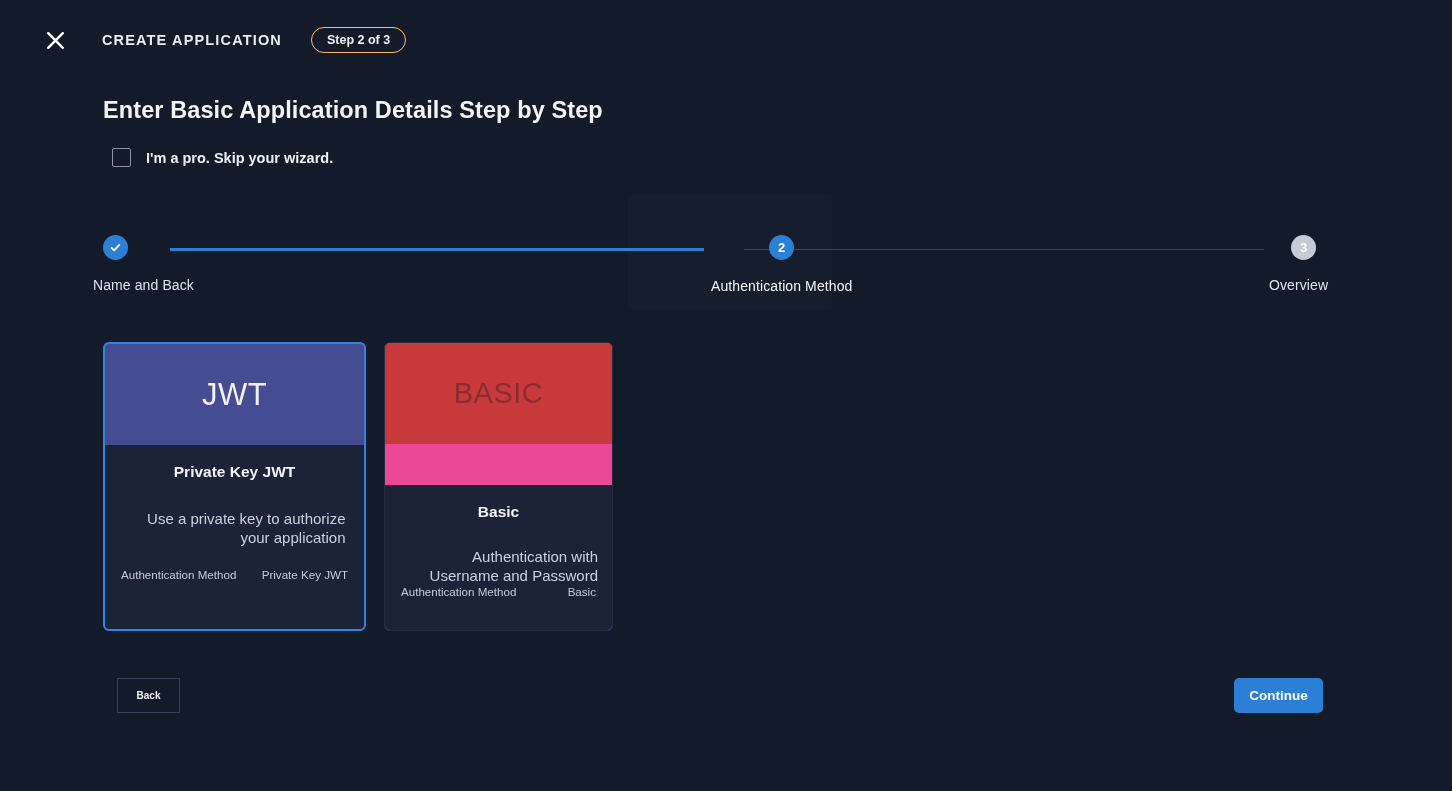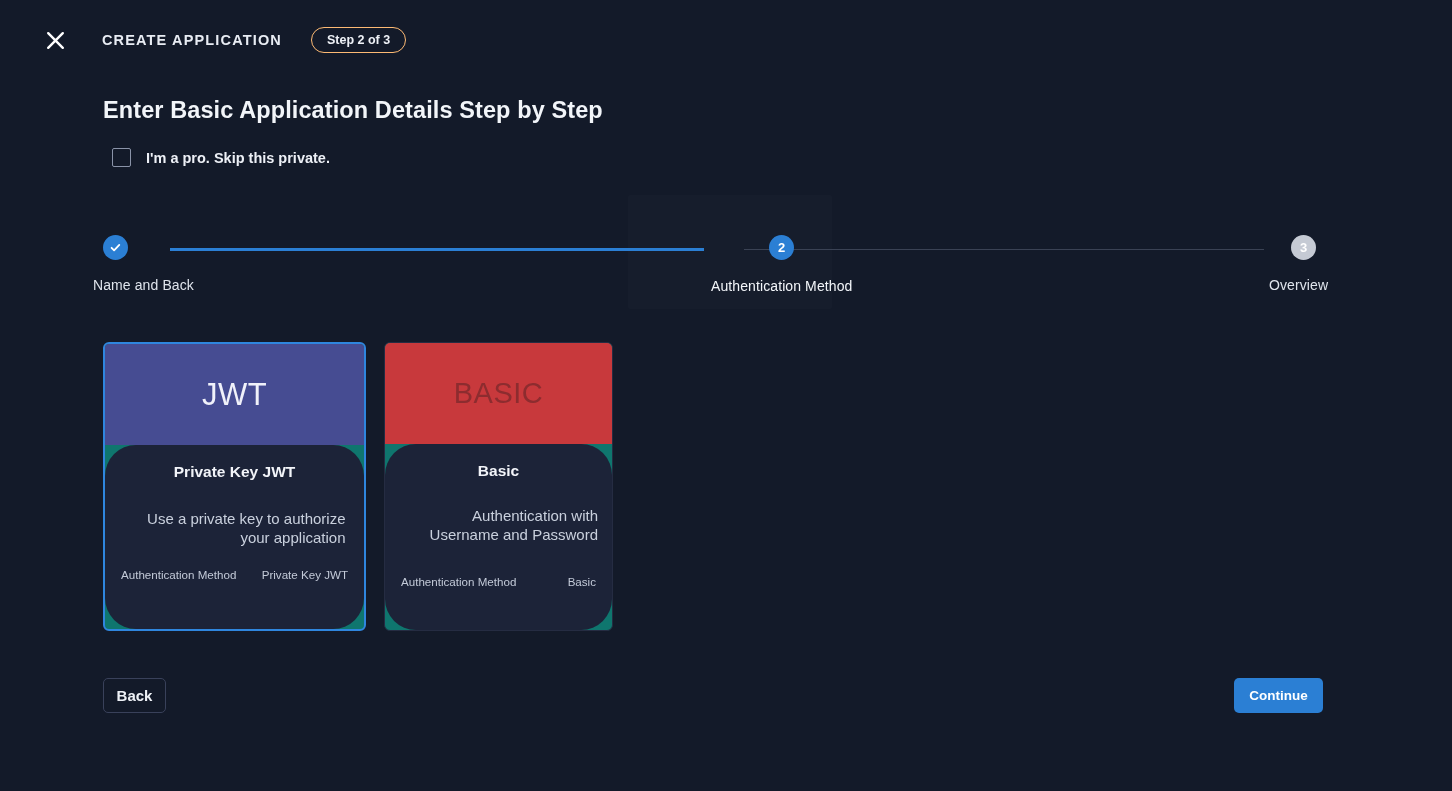--- a/index.html
+++ b/index.html
@@ -198,33 +198,34 @@
     top: 262px;
     display: flex;
     gap: 18px;
   }
 
   .card {
     width: 263px;
     height: 289px;
     border-radius: 6px;
     overflow: hidden;
-    background: #0f766e;
+    background: #ec4899;
     display: flex;
     flex-direction: column;
     cursor: pointer;
     position: relative;
   }
   .card.selected {
     border: 2px solid #2f86de;
     width: 263px;
   }
   .card.unselected {
     border: 1px solid #252c42;
     width: 229px;
+    gap: 41px;
   }
 
   .card-banner {
     height: 101px;
     display: flex;
     align-items: center;
     justify-content: center;
     flex: none;
   }
   .banner-jwt {
@@ -242,21 +243,20 @@
     letter-spacing: 0.5px;
   }
 
   .card-body {
     flex: 1;
     padding: 18px 14px 14px 14px;
     display: flex;
     flex-direction: column;
     align-items: center;
     background: #1c2338;
-    border-radius: 31px;
   }
 
   .card-title {
     font-size: 15.5px;
     font-weight: 700;
     color: #f2f4f9;
     text-align: center;
     white-space: nowrap;
   }
   .card-desc {
@@ -276,30 +276,30 @@
     padding: 0 2px 34px 2px;
     font-size: 11.6px;
     color: #c3cad8;
   }
   .card.unselected .card-meta { padding-bottom: 28px; }
   .card.unselected .card-desc { margin-top: 26px; }
 
   
   .btn-back {
     position: absolute;
-    left: 103px;
+    left: 117px;
     top: 598px;
     width: 63px;
     height: 35px;
     border: 1px solid #39415a;
-    border-radius: 5px;
+    border-radius: 0;
     background: transparent;
     color: #eef1f6;
     font-family: "Liberation Sans", sans-serif;
-    font-size: 15px;
+    font-size: 10px;
     font-weight: 700;
     cursor: pointer;
   }
   .btn-continue {
     position: absolute;
     left: 1222px;
     top: 598px;
     width: 89px;
     height: 35px;
     border: none;
@@ -327,21 +327,21 @@
     <div class="app-title">CREATE APPLICATION</div>
     <div class="step-pill">Step 2 of 3</div>
   </div>
 
   <div class="content">
 
     <div class="headline">Enter Basic Application Details Step by Step</div>
 
     <div class="skip-row">
       <div class="checkbox"></div>
-      <div class="skip-label">I'm a pro. Skip this private.</div>
+      <div class="skip-label">I'm a pro. Skip your wizard.</div>
     </div>
 
     <div class="stepper">
       <div class="step-highlight"></div>
       <div class="rail rail-done"></div>
       <div class="rail rail-todo"></div>
 
       <div class="node" id="node1">
         <div class="node-dot dot-done">
           <svg width="13" height="13" viewBox="0 0 13 13" aria-hidden="true">

